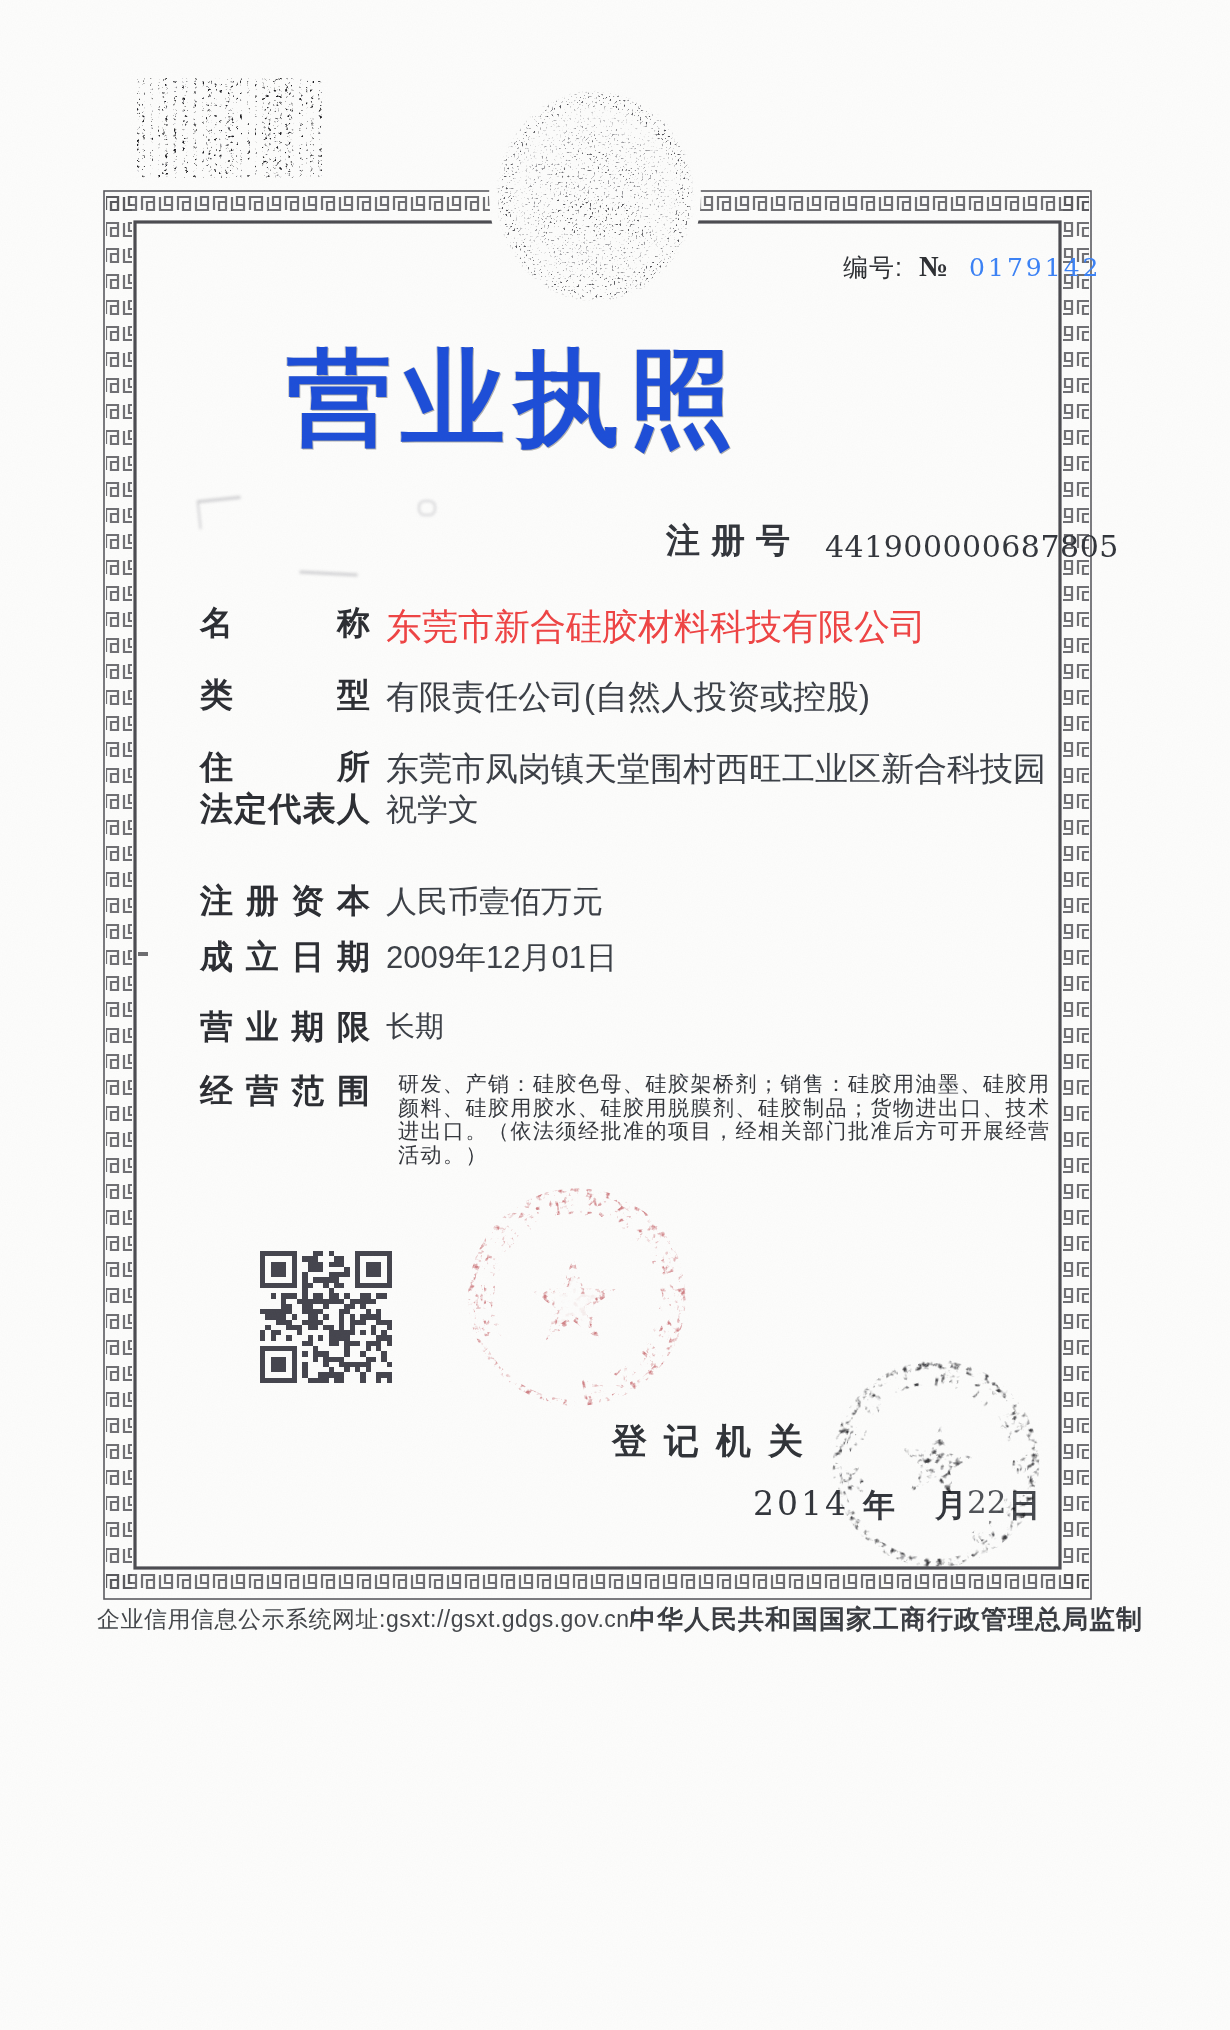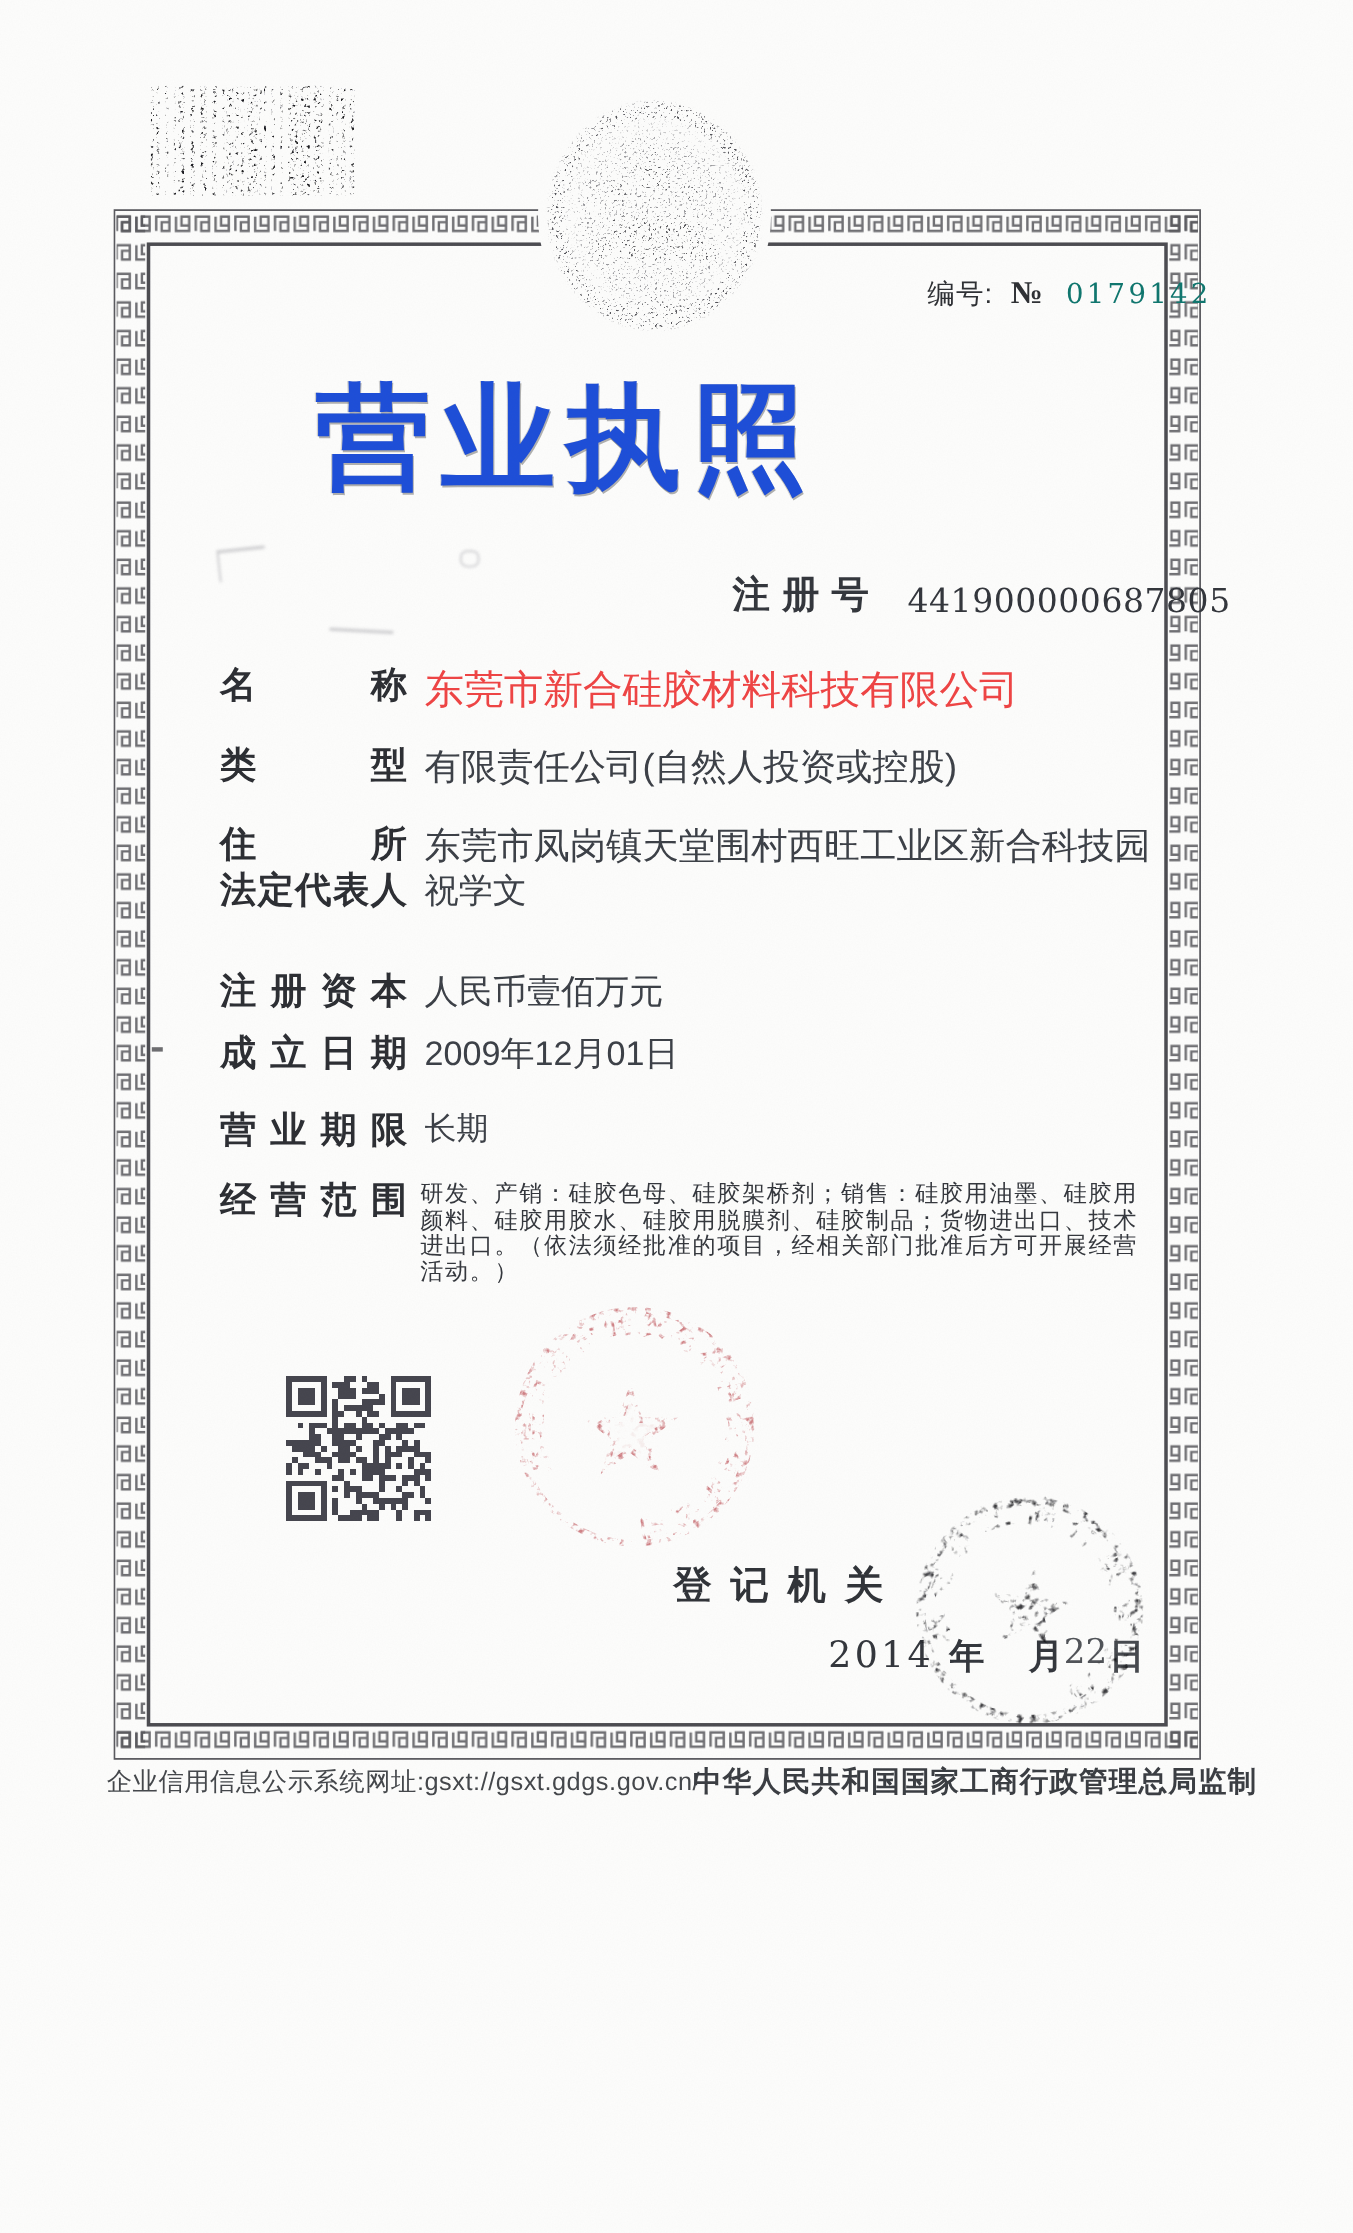--- a/index.html
+++ b/index.html
@@ -8,41 +8,41 @@
     background:#fdfdfc;
     font-family:"Liberation Sans", sans-serif;
     color:#2c2e33;
   }
   .abs{position:absolute;}
   
   #paper-noise{position:absolute;left:0;top:0;width:1230px;height:2030px;opacity:.05;pointer-events:none;z-index:9;}
   
   #serial{left:843px;top:250px;font-size:25px;color:#2e3034;letter-spacing:1px;display:flex;align-items:baseline;z-index:2;}
   #serial .nomark{font-family:"Liberation Serif",serif;font-weight:700;font-size:29px;margin-left:16px;}
-  #serial .num{font-family:"DejaVu Serif",serif;font-size:25px;letter-spacing:3px;margin-left:20px;color:#0f766e;}
+  #serial .num{font-family:"DejaVu Serif",serif;font-size:25px;letter-spacing:3px;margin-left:20px;color:#3b82f6;}
   
   #title{left:287px;top:330px;font-size:104px;font-weight:900;letter-spacing:10px;color:#1d4ed8;
          text-shadow:1px 1px 0 rgba(60,60,60,.4), -1px 0 0 rgba(70,70,70,.25);z-index:2;filter:blur(.3px);}
   
   #regline{left:648px;top:518px;display:flex;align-items:flex-end;z-index:2;margin-left:18px;}
   #regline .lab{font-size:34px;font-weight:600;letter-spacing:11px;color:#33363c;}
   #regline .num{font-family:"DejaVu Serif",serif;font-size:30px;color:#33363c;margin-left:24px;letter-spacing:.5px;}
   
   .row{position:absolute;left:200px;display:flex;align-items:flex-start;z-index:2;}
   .row .lab{width:170px;font-size:33px;font-weight:600;color:#2c2e33;line-height:1.05;
             text-align:justify;text-align-last:justify;flex:none;}
   .row .val{margin-left:16px;color:#3c4047;line-height:1.15;}
   #row0{top:606px;} #row0 .val{font-size:36px;color:#ef4444;}
   #row1{top:678px;} #row1 .val{font-size:33px;}
   #row2{top:750px;} #row2 .val{font-size:33px;}
   #row3{top:792px;} #row3 .val{font-size:31px;}
   #row4{top:884px;} #row4 .val{font-size:31px;}
   #row5{top:940px;} #row5 .val{font-size:31px;}
   #row6{top:1010px;} #row6 .val{font-size:29px;}
-  #row7{top:1074px;} #row7 .val{font-size:21px;width:672px;line-height:23.5px;letter-spacing:1.5px;margin-left:12px;color:#34373d;}
+  #row7{top:1074px;} #row7 .val{font-size:21px;width:672px;line-height:23.5px;letter-spacing:1.5px;margin-left:28px;color:#34373d;font-family:Liberation Mono, monospace;}
   
   #registrar{left:612px;top:1418px;font-size:35px;font-weight:600;letter-spacing:17px;color:#303338;z-index:2;}
   #dateline{left:753px;top:1484px;display:flex;align-items:flex-start;color:#33363c;z-index:2;}
   #dateline .y{font-family:"DejaVu Serif",serif;font-size:33px;letter-spacing:3px;}
   #dateline .u{font-size:32px;font-weight:600;}
   #dateline .u1{margin-left:14px;}
   #dateline .u2{margin-left:40px;}
   #dateline .d{font-family:"DejaVu Serif",serif;font-size:31px;margin-left:0;opacity:.85;}
   #dateline .u3{margin-left:2px;opacity:.9;}
   

